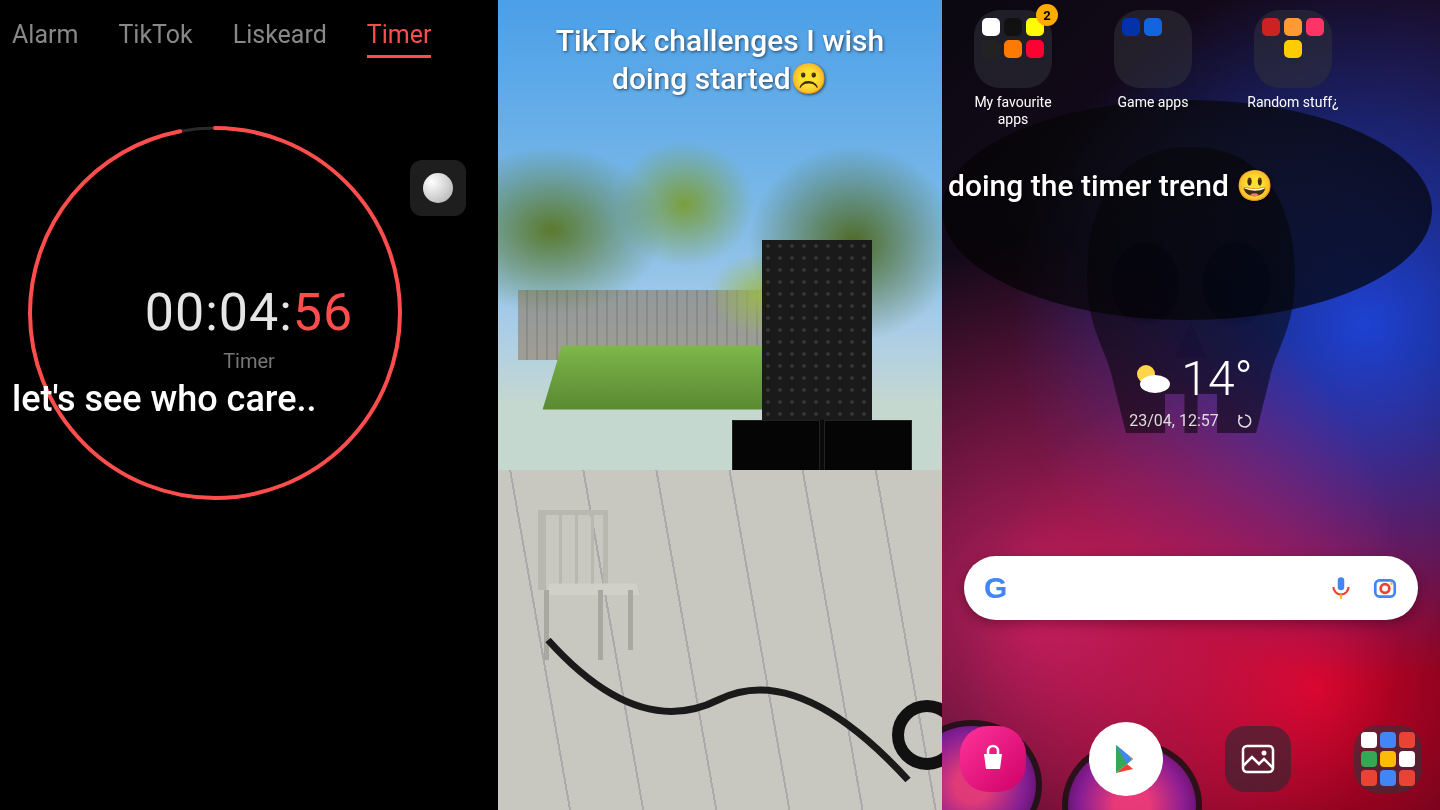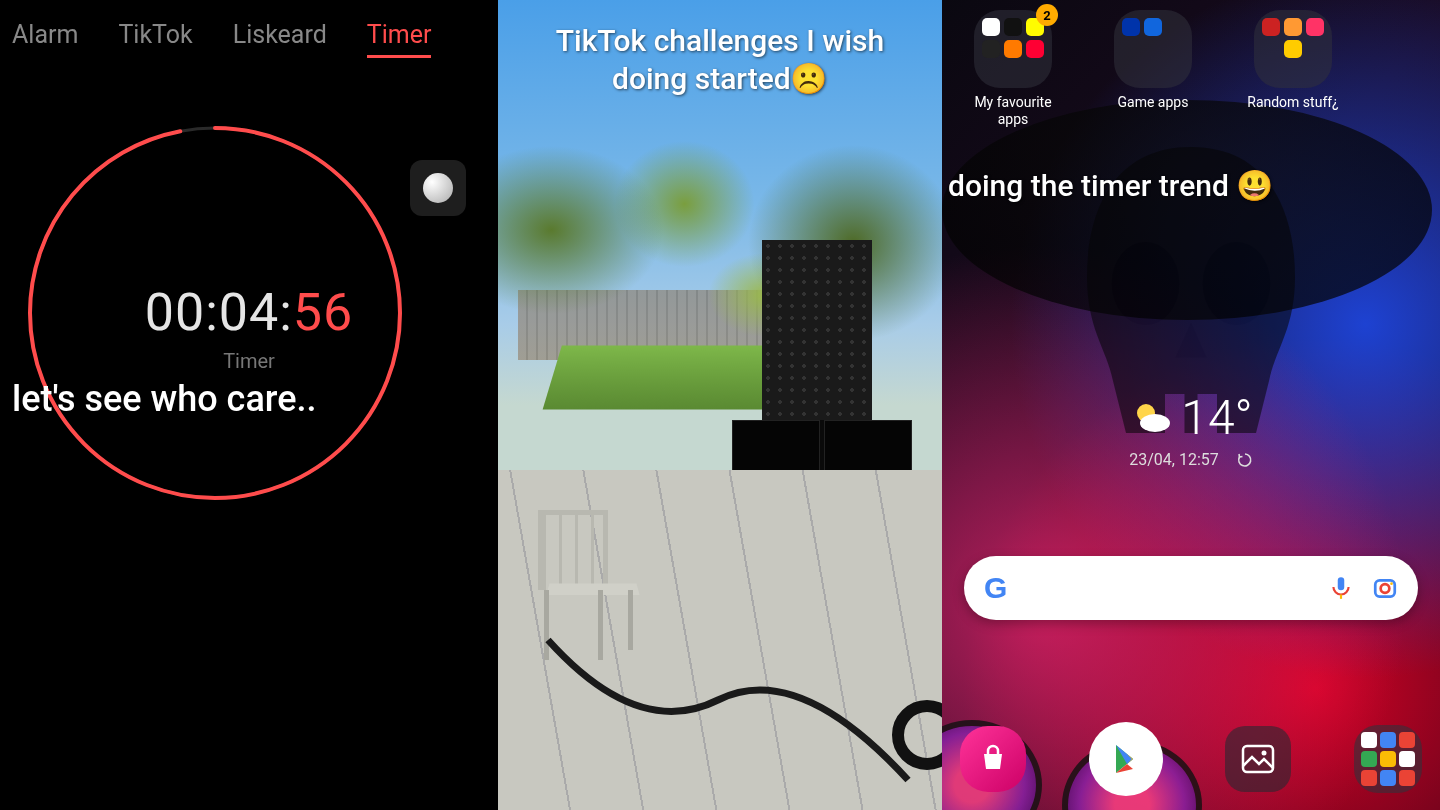--- a/index.html
+++ b/index.html
@@ -307,21 +307,20 @@
     font-size: 30px;
     font-weight: 500;
     text-shadow: 1px 1px 3px rgba(0,0,0,.7);
     padding-left: 6px;
   }
 
   .weather {
     position: absolute;
     top: 350px; left: 0; right: 0;
     text-align: center;
-    margin-top: 39px;
   }
   .weather-main {
     font-size: 48px;
     font-weight: 300;
     display: flex;
     align-items: center;
     justify-content: center;
     gap: 8px;
   }
   .weather-city { font-size: 20px; margin-top: 2px; font-weight: 600; }

